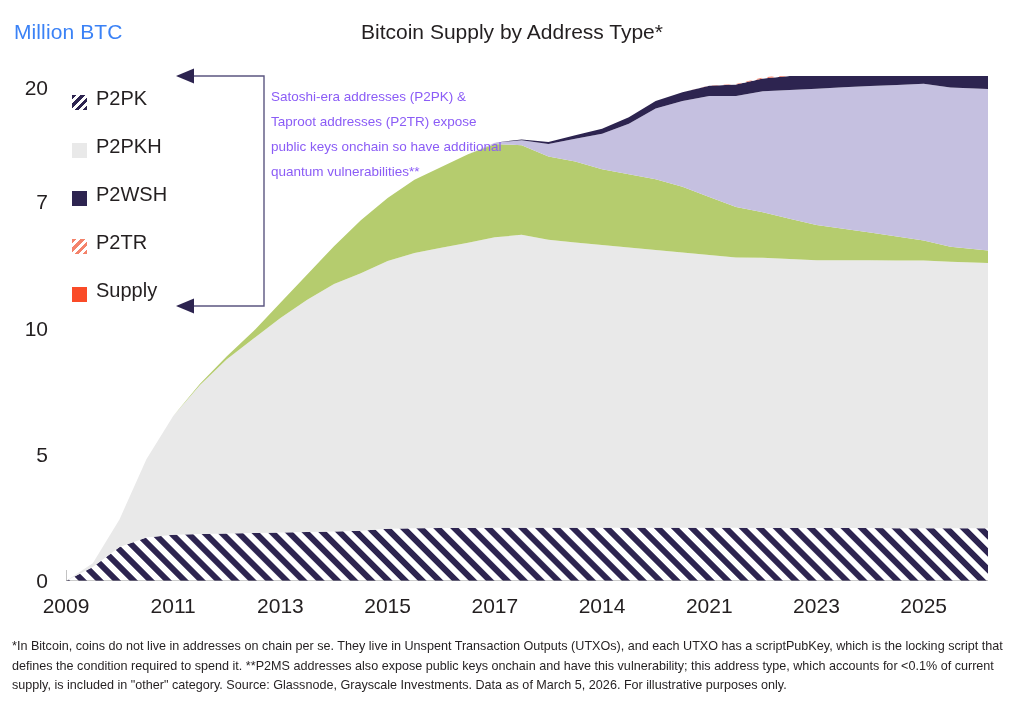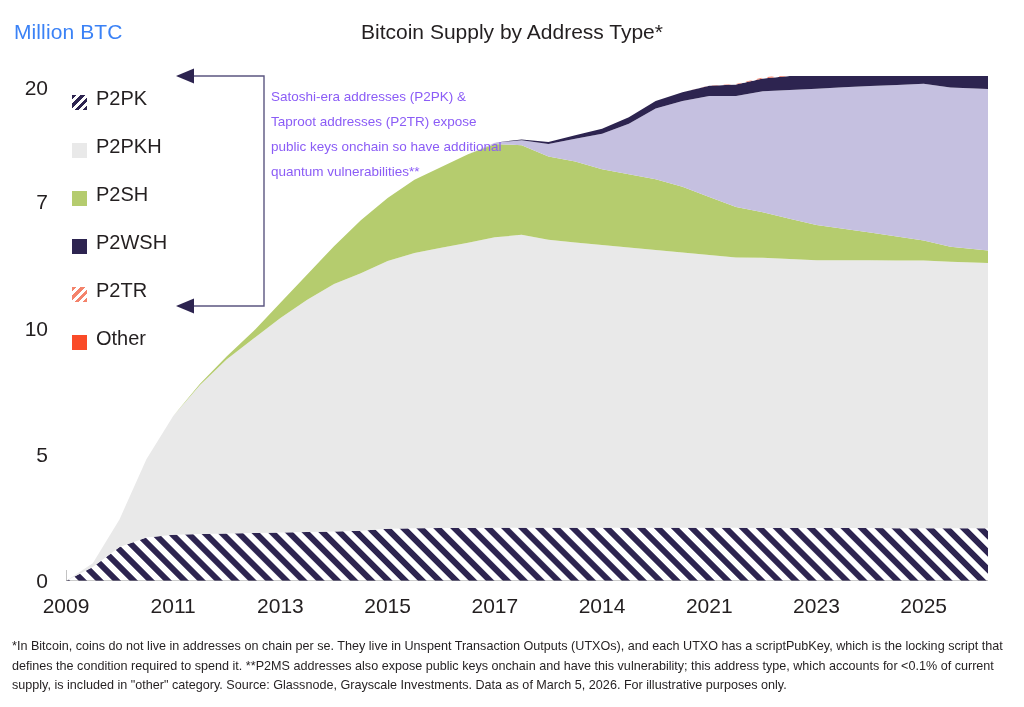--- a/index.html
+++ b/index.html
@@ -188,34 +188,30 @@
 <div id="legend">
     <div class="legend-row">
       <span class="legend-swatch" style="background: repeating-linear-gradient(-45deg, rgb(45, 36, 80) 0px, rgb(45, 36, 80) 3px, rgb(255, 255, 255) 3px, rgb(255, 255, 255) 6px);"></span>
       <span class="legend-label">P2PK</span>
     </div>
     <div class="legend-row">
       <span class="legend-swatch" style="background: rgb(233, 233, 233);"></span>
       <span class="legend-label">P2PKH</span>
     </div>
     <div class="legend-row">
-      <span class="legend-swatch" style="background: rgb(181, 204, 110);"></span>
-      <span class="legend-label">P2SH</span>
-    </div>
-    <div class="legend-row">
       <span class="legend-swatch" style="background: rgb(45, 36, 80);"></span>
       <span class="legend-label">P2WSH</span>
     </div>
     <div class="legend-row">
       <span class="legend-swatch" style="background: repeating-linear-gradient(-45deg, rgb(244, 131, 107) 0px, rgb(244, 131, 107) 3px, rgb(255, 255, 255) 3px, rgb(255, 255, 255) 6px);"></span>
       <span class="legend-label">P2TR</span>
     </div>
     <div class="legend-row">
       <span class="legend-swatch" style="background: rgb(250, 75, 40);"></span>
-      <span class="legend-label">Other</span>
+      <span class="legend-label">Supply</span>
     </div>
   </div>
 
 <div id="annotation-text">Satoshi-era addresses (P2PK) &amp; Taproot addresses (P2TR) expose public keys onchain so have additional quantum vulnerabilities**</div>
 
 <svg id="annotation-connector" viewBox="0 0 96 250">
   <path d="M 14 10 L 88 10 L 88 240 L 14 240" fill="none" stroke="#5b5680" stroke-width="1.4"></path>
   <polygon points="0,10 18,2.5 18,17.5" fill="#2D2450"></polygon>
   <polygon points="0,240 18,232.5 18,247.5" fill="#2D2450"></polygon>
 </svg>

